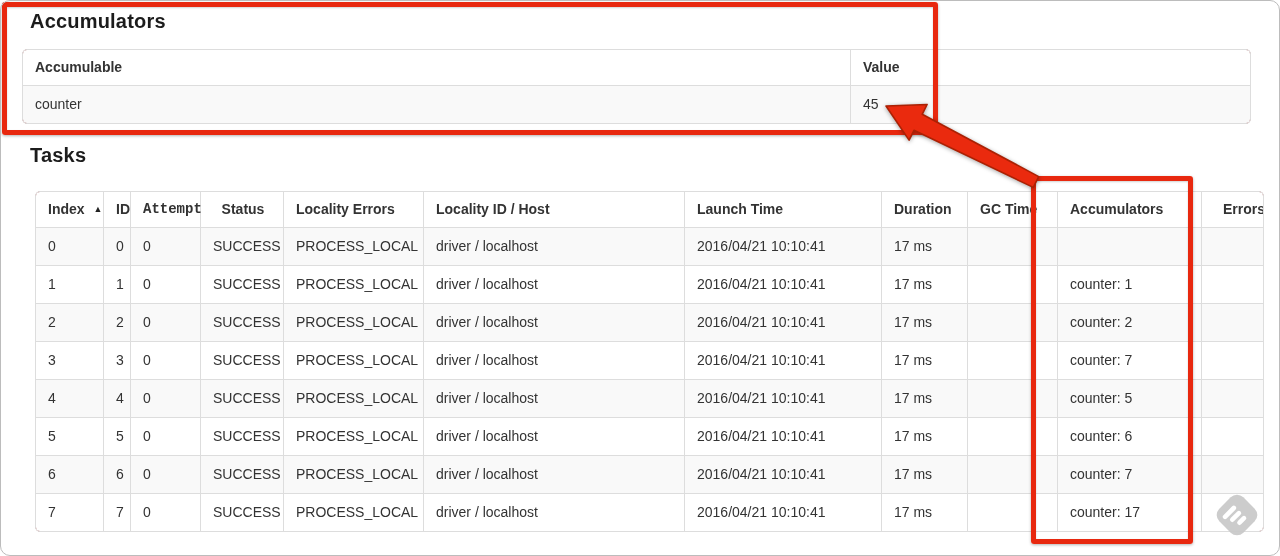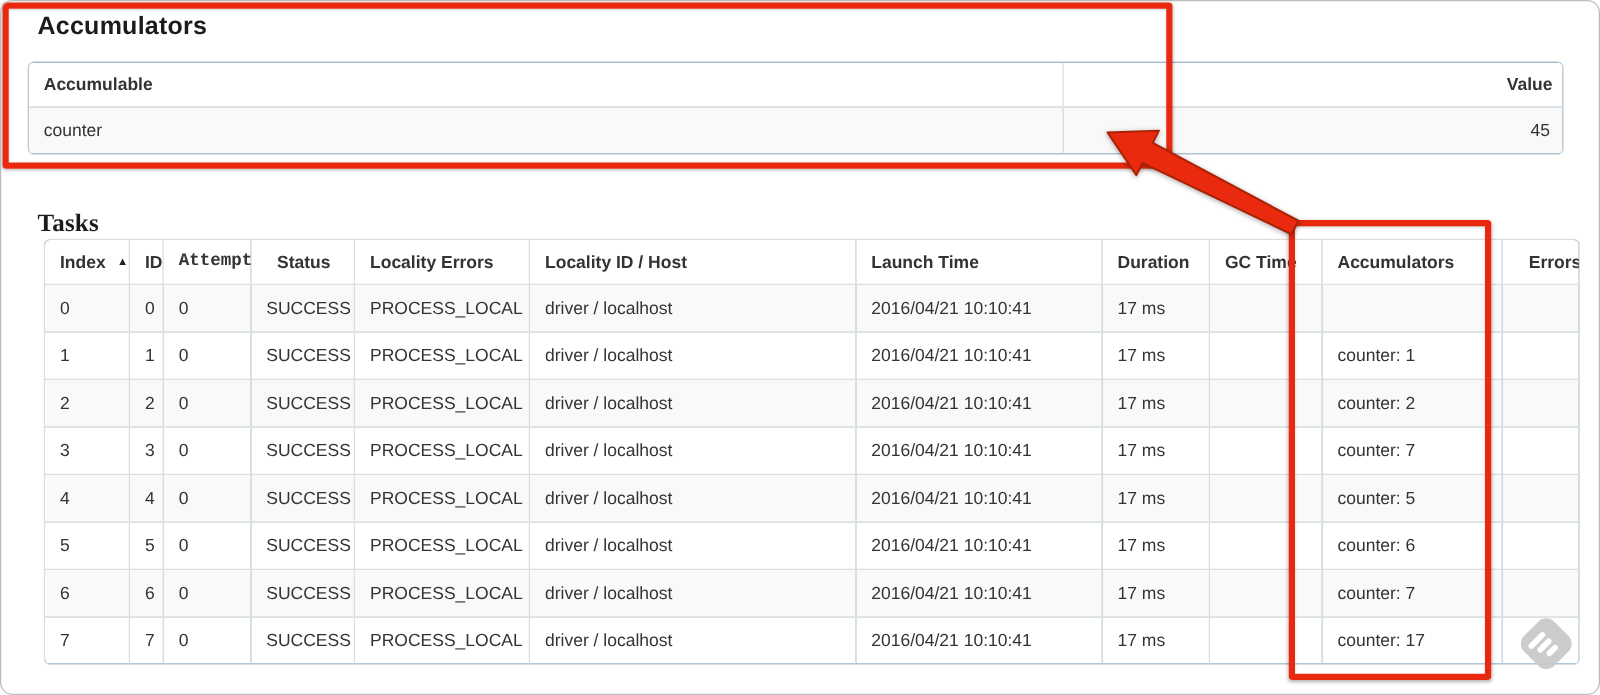--- a/index.html
+++ b/index.html
@@ -20,30 +20,30 @@
   }
   h4.section-heading {
     position: absolute;
     left: 30px;
     font-size: 20px;
     font-weight: bold;
     color: #1c1c1c;
     letter-spacing: 0.2px;
   }
   #acc-heading { top: 10px; }
-  #tasks-heading { top: 168px; font-family: Liberation Serif, serif; }
+  #tasks-heading { top: 144px; }
 
   .tbl-wrap {
     position: absolute;
     left: 22px;
     width: 1229px;
     border: 1px solid #ddd;
     border-radius: 5px;
     overflow: hidden;
-    background: #0369a1;
+    background: #7f1d1d;
   }
   #acc-wrap { top: 49px; }
   #tasks-wrap { top: 191px; margin-left: 13px; }
 
   table.tbl {
     width: 100%;
     border-collapse: separate;
     border-spacing: 0;
     table-layout: fixed;
     font-size: 14px;
@@ -51,21 +51,21 @@
   table.tbl th, table.tbl td {
     text-align: left;
     vertical-align: middle;
     white-space: nowrap;
     border-right: 1px solid #ddd;
     border-bottom: 1px solid #ddd;
     line-height: 19px;
   }
   table.tbl th { padding: 8px 10px 8px 12px; font-weight: bold; background: #fff; }
   table.tbl td { padding: 9px 12px; }
-  table.tbl th:last-child, table.tbl td:last-child { border-right: none; text-align: right; }
+  table.tbl th:last-child, table.tbl td:last-child { border-right: none; }
   table.tbl tbody tr:last-child td { border-bottom: none; }
   table.tbl tbody tr:nth-child(odd) { background: #f9f9f9; }
   table.tbl tbody tr:nth-child(even) { background: #ffffff; }
 
   
   #acc-table th:nth-child(1) { width: 828px; }
   #acc-table th:nth-child(2) { width: 401px; }
   #tasks-table th:nth-child(1)  { width: 68px;  }
   #tasks-table th:nth-child(2)  { width: 27px;  }
   #tasks-table th:nth-child(3)  { width: 70px; font-family: Liberation Mono, monospace;  }

